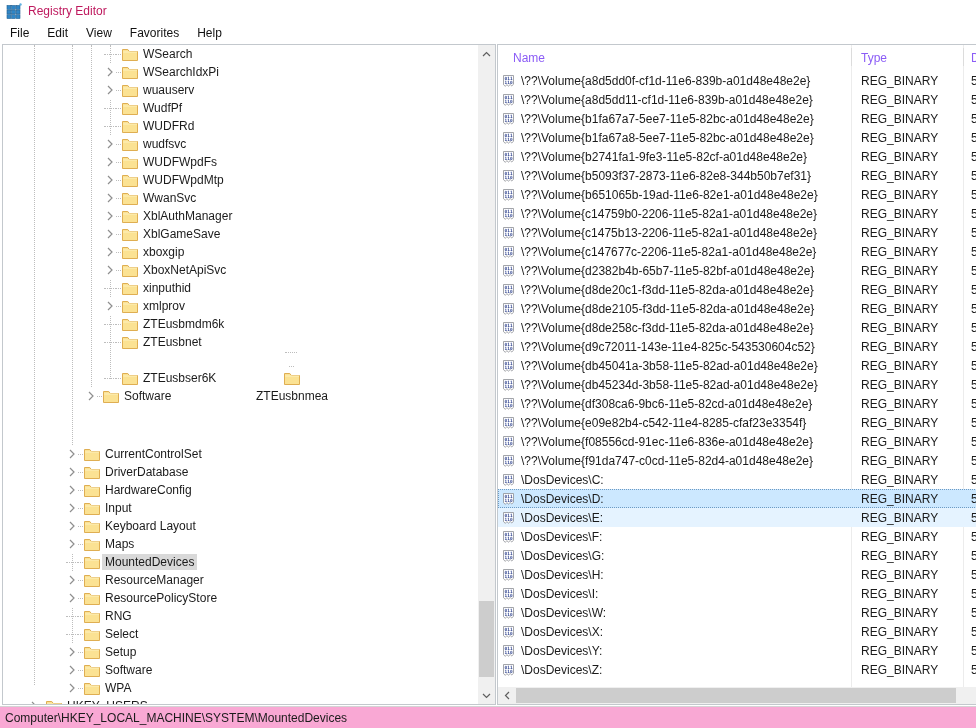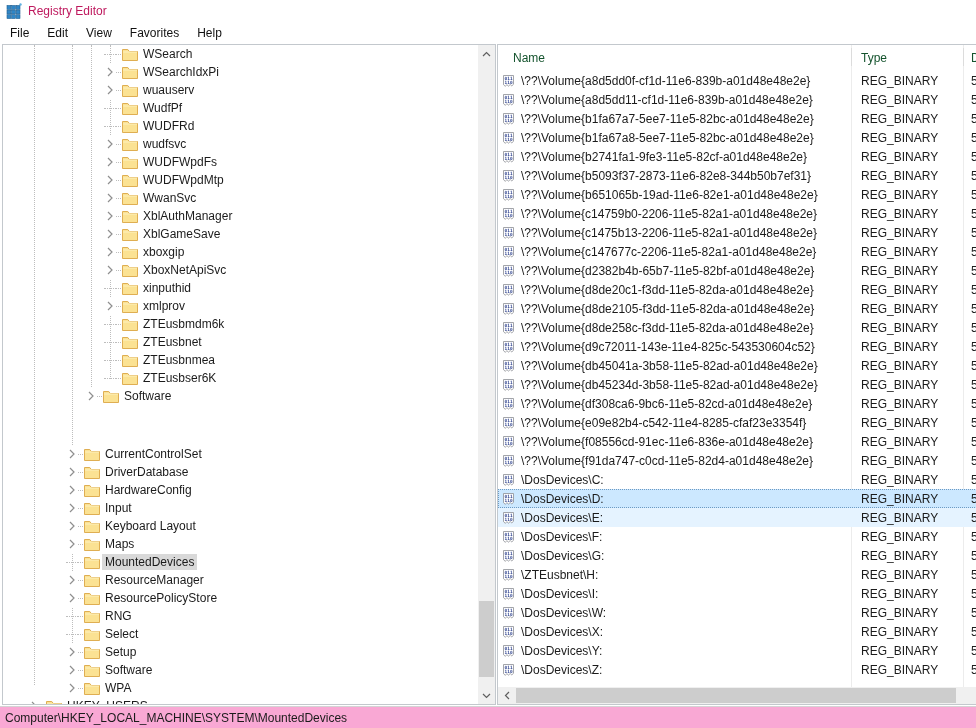--- a/index.html
+++ b/index.html
@@ -28,21 +28,21 @@
   .stub-a{width:12px;flex:0 0 12px;margin-top:1px;}
   .stub-b{width:5px;flex:0 0 5px;margin-top:1px;}
   .folder{width:16px;height:13px;flex:0 0 16px;margin-left:1px;}
   .tlabel{padding:1px 3px;margin-left:2px;}
   .tlabel.tsel{background:var(--treesel);}
 
   
   #list{position:absolute;left:0;top:0;right:0;bottom:0;overflow:hidden;}
   .col-sep{position:absolute;top:0;bottom:17px;width:1px;background:#ececec;}
   .col-sep-h{position:absolute;top:3px;height:18px;width:1px;background:#dcdcdc;}
-  .list-header{position:absolute;left:0;top:0;right:0;height:26px;display:flex;align-items:center;color:#14532d;}
+  .list-header{position:absolute;left:0;top:0;right:0;height:26px;display:flex;align-items:center;color:#8b5cf6;}
   .hdr-name{padding-left:15px;width:338px;flex:0 0 338px;}
   .hdr-type{padding-left:10px;width:102px;flex:0 0 102px;}
   .hdr-data{padding-left:8px;flex:1;overflow:hidden;}
   #list-rows{position:absolute;left:0;top:26px;right:0;}
   .list-row{height:19px;display:flex;align-items:center;white-space:nowrap;}
   .list-row.focused{background:var(--sel);outline:1px dotted #6d9ac3;outline-offset:-1px;}
   .list-row.hilite{background:var(--sel2);}
   .val-icon{width:13px;height:12px;flex:0 0 13px;margin-left:4px;}
   .cell-name{margin-left:6px;width:330px;flex:0 0 330px;overflow:hidden;}
   .cell-type{padding-left:10px;width:102px;flex:0 0 102px;}
@@ -290,21 +290,21 @@
           </div>
           <div class="tree-row" style="padding-left: 101px;">
             <span class="expander leaf stub-line stub-a"></span>
             <span class="stub-line stub-b"></span>
             <span class="folder"><svg width="16" height="13" viewBox="0 0 16 13">
                 <path d="M0.5 1.5 h5.3 l1.5 2 h8.2 v9 h-15 z" fill="#fbe293" stroke="#dfae52"></path>
                 <path d="M1.2 4 h13.8" stroke="#fdf1c0" fill="none"></path>
               </svg></span>
             <span class="tlabel">ZTEusbnet</span>
           </div>
-          <div class="tree-row" style="padding-left: 101px;">
+          <div class="tree-row" style="padding-left: 101px; flex-direction: column;">
             <span class="expander leaf stub-line stub-a"></span>
             <span class="stub-line stub-b"></span>
             <span class="folder"><svg width="16" height="13" viewBox="0 0 16 13">
                 <path d="M0.5 1.5 h5.3 l1.5 2 h8.2 v9 h-15 z" fill="#fbe293" stroke="#dfae52"></path>
                 <path d="M1.2 4 h13.8" stroke="#fdf1c0" fill="none"></path>
               </svg></span>
             <span class="tlabel">ZTEusbnmea</span>
           </div>
           <div class="tree-row" style="padding-left: 101px;">
             <span class="expander leaf stub-line stub-a"></span>
@@ -812,21 +812,21 @@
             <span class="cell-name">\DosDevices\G:</span>
             <span class="cell-type">REG_BINARY</span>
             <span class="cell-data">5</span>
           </div>
           <div class="list-row">
             <span class="val-icon"><svg width="13" height="12" viewBox="0 0 13 12">
                 <path d="M1.5 0.5 h10 v8.8 l-1.7 1.6 -1.6 -1.4 -1.7 1.6 -1.6 -1.4 -1.7 1.6 -1.7 -1.6 z" fill="#fff" stroke="#8b8e94" stroke-width="0.8"></path>
                 <text x="2.6" y="4.8" font-size="4.4" font-weight="bold" fill="#2b3f8c" font-family="DejaVu Sans Mono,monospace">011</text>
                 <text x="2.6" y="9.4" font-size="4.4" font-weight="bold" fill="#2b3f8c" font-family="DejaVu Sans Mono,monospace">110</text>
               </svg></span>
-            <span class="cell-name">\ZTEusbnet\H:</span>
+            <span class="cell-name">\DosDevices\H:</span>
             <span class="cell-type">REG_BINARY</span>
             <span class="cell-data">5</span>
           </div>
           <div class="list-row">
             <span class="val-icon"><svg width="13" height="12" viewBox="0 0 13 12">
                 <path d="M1.5 0.5 h10 v8.8 l-1.7 1.6 -1.6 -1.4 -1.7 1.6 -1.6 -1.4 -1.7 1.6 -1.7 -1.6 z" fill="#fff" stroke="#8b8e94" stroke-width="0.8"></path>
                 <text x="2.6" y="4.8" font-size="4.4" font-weight="bold" fill="#2b3f8c" font-family="DejaVu Sans Mono,monospace">011</text>
                 <text x="2.6" y="9.4" font-size="4.4" font-weight="bold" fill="#2b3f8c" font-family="DejaVu Sans Mono,monospace">110</text>
               </svg></span>
             <span class="cell-name">\DosDevices\I:</span>

